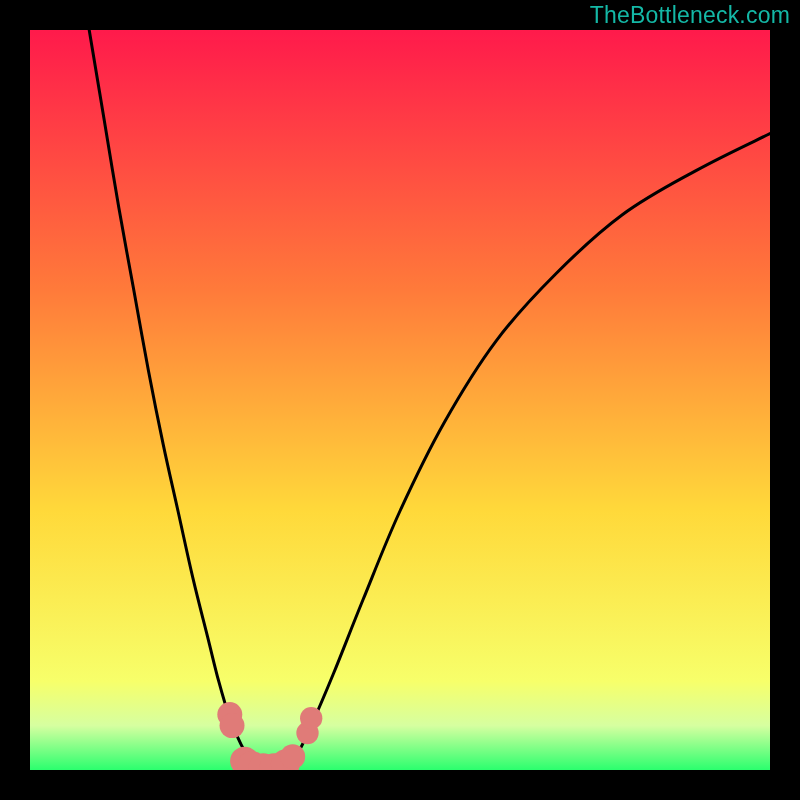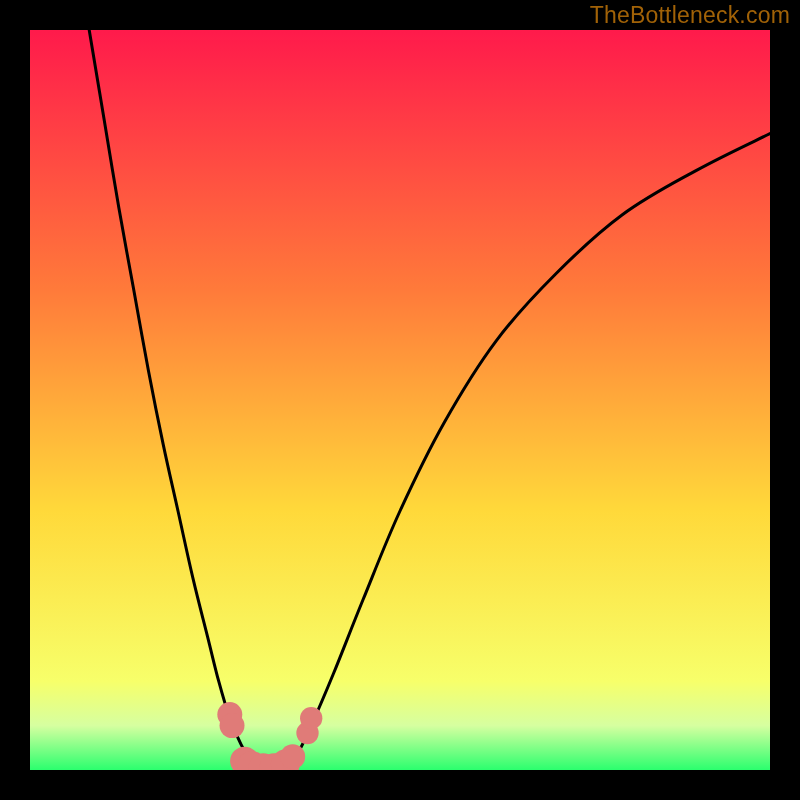--- a/index.html
+++ b/index.html
@@ -16,21 +16,21 @@
     top: 0;
     left: 0;
     width: 800px;
     height: 800px;
     background: #000;
   }
   .watermark {
     position: absolute;
     top: 2px;
     right: 10px;
-    color: #a16207;
+    color: #14b8a6;
     font-size: 23px;
     font-weight: 400;
     letter-spacing: 0.2px;
     z-index: 3;
   }
   .plot {
     position: absolute;
     top: 30px;
     left: 30px;
     width: 740px;

